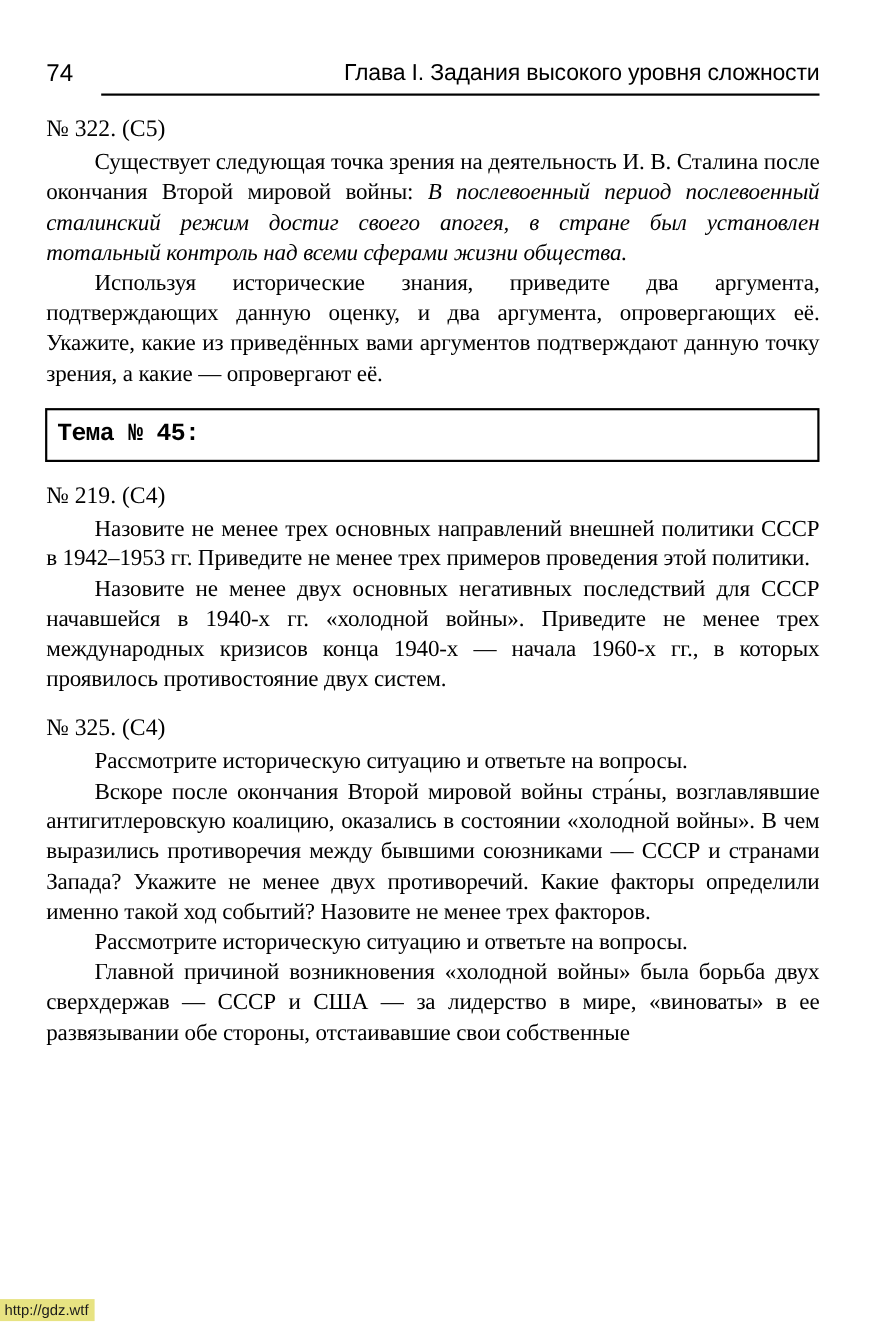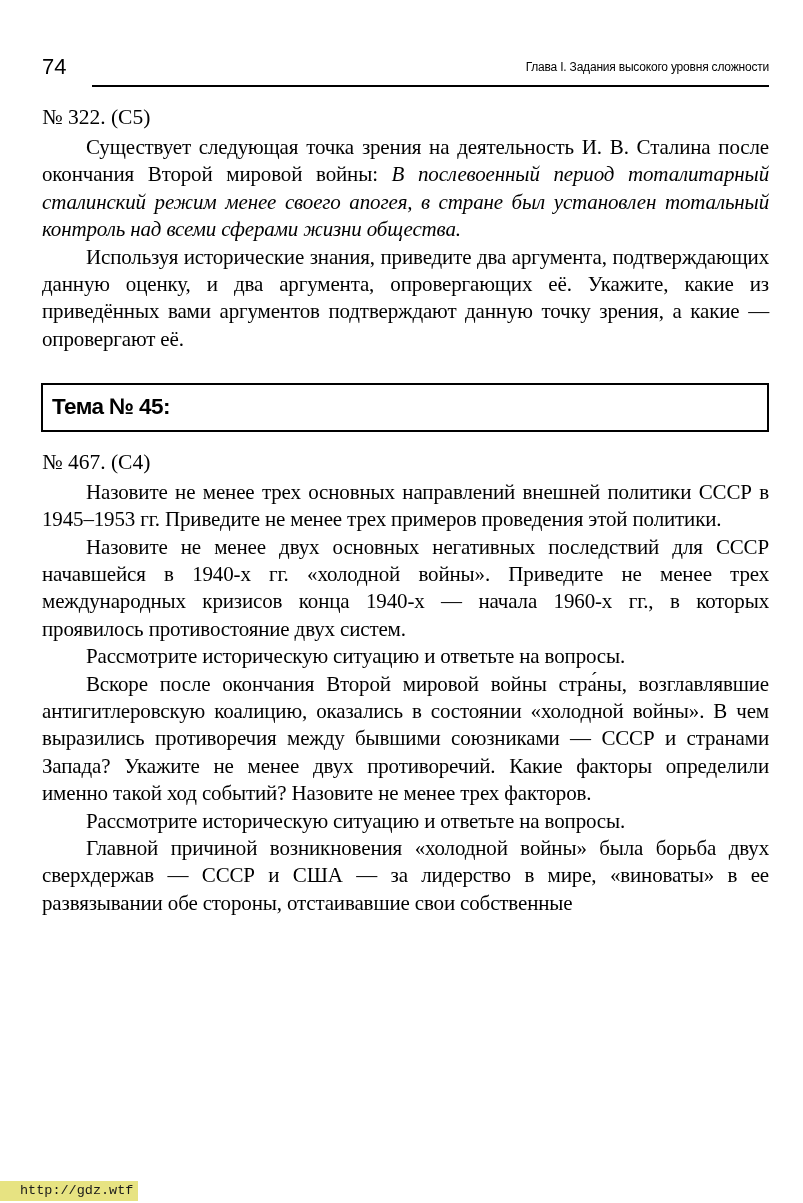--- a/index.html
+++ b/index.html
@@ -5,40 +5,40 @@
   html, body { margin: 0; padding: 0; }
   body {
     width: 803px; height: 1203px;
     background: #ffffff;
     color: #000000;
     font-family: "Liberation Serif", serif;
     position: relative;
     overflow: hidden;
   }
   .content {
-    padding: 56px 34px 0 42px;
+    padding: 56px 58px 0 42px;
   }
   
   .header-row {
     display: flex;
     align-items: flex-end;
     font-family: "Liberation Sans", sans-serif;
   }
   .page-num {
     font-size: 22px;
     line-height: 22px;
     padding-bottom: 9px;
     flex: 0 0 auto;
   }
   .header-right {
     flex: 1 1 auto;
     margin-left: 26px;
     border-bottom: 2.5px solid #000;
     text-align: right;
-    font-size: 12px;
+    font-size: 21px;
     line-height: 22px;
     padding-bottom: 7px;
     letter-spacing: -0.2px;
   }
   
   .task-heading {
     font-weight: normal;
     font-size: 21.5px;
     line-height: 27px;
     margin: 17px 0 3px 0;
@@ -49,84 +49,85 @@
     font-size: 21px;
     line-height: 27.4px;
     text-align: justify;
     text-indent: 44px;
     letter-spacing: -0.15px;
   }
   .italic-run { font-style: italic; }
   
   .theme-box {
     border: 2.5px solid #000;
-    margin: 30px 0 2px -1px;
+    margin: 18px 0 2px -1px;
     padding: 7px 8px 8px 9px;
     display: flex;
-    font-family: Liberation Sans, sans-serif;
+    font-family: Liberation Mono, monospace;
   }
   .theme-label {
     flex: 0 0 134px;
     font-weight: bold;
     font-size: 22.5px;
     line-height: 29.5px;
     letter-spacing: -0.6px;
   }
   .theme-text {
     flex: 1 1 auto;
     font-size: 22px;
     line-height: 29.5px;
     text-align: justify;
     letter-spacing: -0.5px;
   }
   
   .watermark {
     position: absolute;
     left: 0; bottom: 2px;
     background: #e7e382;
-    font-family: Liberation Mono, monospace;
+    font-family: Liberation Sans, sans-serif;
     font-size: 13.5px;
     line-height: 17px;
-    padding: 1px 5px 2px 20px;
+    padding: 1px 5px 2px 4px;
     color: #1a1a1a;
     text-decoration: none;
   }
 </style>
 </head>
 <body>
 
 <div class="content">
 
   <div class="header-row">
     <span class="page-num">74</span>
     <div class="header-right">
       <span>Глава I. Задания высокого уровня сложности</span>
     </div>
   </div>
 
   <div>
     <div class="task-heading">№ 322. (С5)</div>
-    <p class="body-par"><span>Существует следующая точка зрения на деятельность И. В. Сталина после окончания Второй мировой войны: </span><span class="italic-run">В послевоенный период тоталитарный сталинский режим менее своего апогея, в стране был установлен тотальный контроль над всеми сферами жизни общества.</span></p>
+    <p class="body-par"><span>Существует следующая точка зрения на деятельность И. В. Сталина после окончания Второй мировой войны: </span><span class="italic-run">В послевоенный период послевоенный сталинский режим достиг своего апогея, в стране был установлен тотальный контроль над всеми сферами жизни общества.</span></p>
     <p class="body-par">Используя исторические знания, приведите два аргумента, подтверждающих данную оценку, и два аргумента, опровергающих её. Укажите, какие из приведённых вами аргументов подтверждают данную точку зрения, а какие — опровергают её.</p>
   </div>
 
   <div class="theme-box">
     <div class="theme-label">Тема № 45:</div>
   </div>
 
   <div>
-    <div class="task-heading">№ 467. (С4)</div>
-    <p class="body-par">Назовите не менее трех основных направлений внешней политики СССР в 1945–1953 гг. Приведите не менее трех примеров проведения этой политики.</p>
+    <div class="task-heading">№ 219. (С4)</div>
+    <p class="body-par">Назовите не менее трех основных направлений внешней политики СССР в 1942–1953 гг. Приведите не менее трех примеров проведения этой политики.</p>
   </div>
 
   <div>
     <p class="body-par">Назовите не менее двух основных негативных последствий для СССР начавшейся в 1940-х гг. «холодной войны». Приведите не менее трех международных кризисов конца 1940-х — начала 1960-х гг., в которых проявилось противостояние двух систем.</p>
   </div>
 
   <div>
+    <div class="task-heading">№ 325. (С4)</div>
     <p class="body-par">Рассмотрите историческую ситуацию и ответьте на вопросы.</p>
     <p class="body-par">Вскоре после окончания Второй мировой войны стра́ны, возглавлявшие антигитлеровскую коалицию, оказались в состоянии «холодной войны». В чем выразились противоречия между бывшими союзниками — СССР и странами Запада? Укажите не менее двух противоречий. Какие факторы определили именно такой ход событий? Назовите не менее трех факторов.</p>
   </div>
 
   <div>
     <p class="body-par">Рассмотрите историческую ситуацию и ответьте на вопросы.</p>
     <p class="body-par">Главной причиной возникновения «холодной войны» была борьба двух сверхдержав — СССР и США — за лидерство в мире, «виноваты» в ее развязывании обе стороны, отстаивавшие свои собственные</p>
   </div>
 
 </div>

